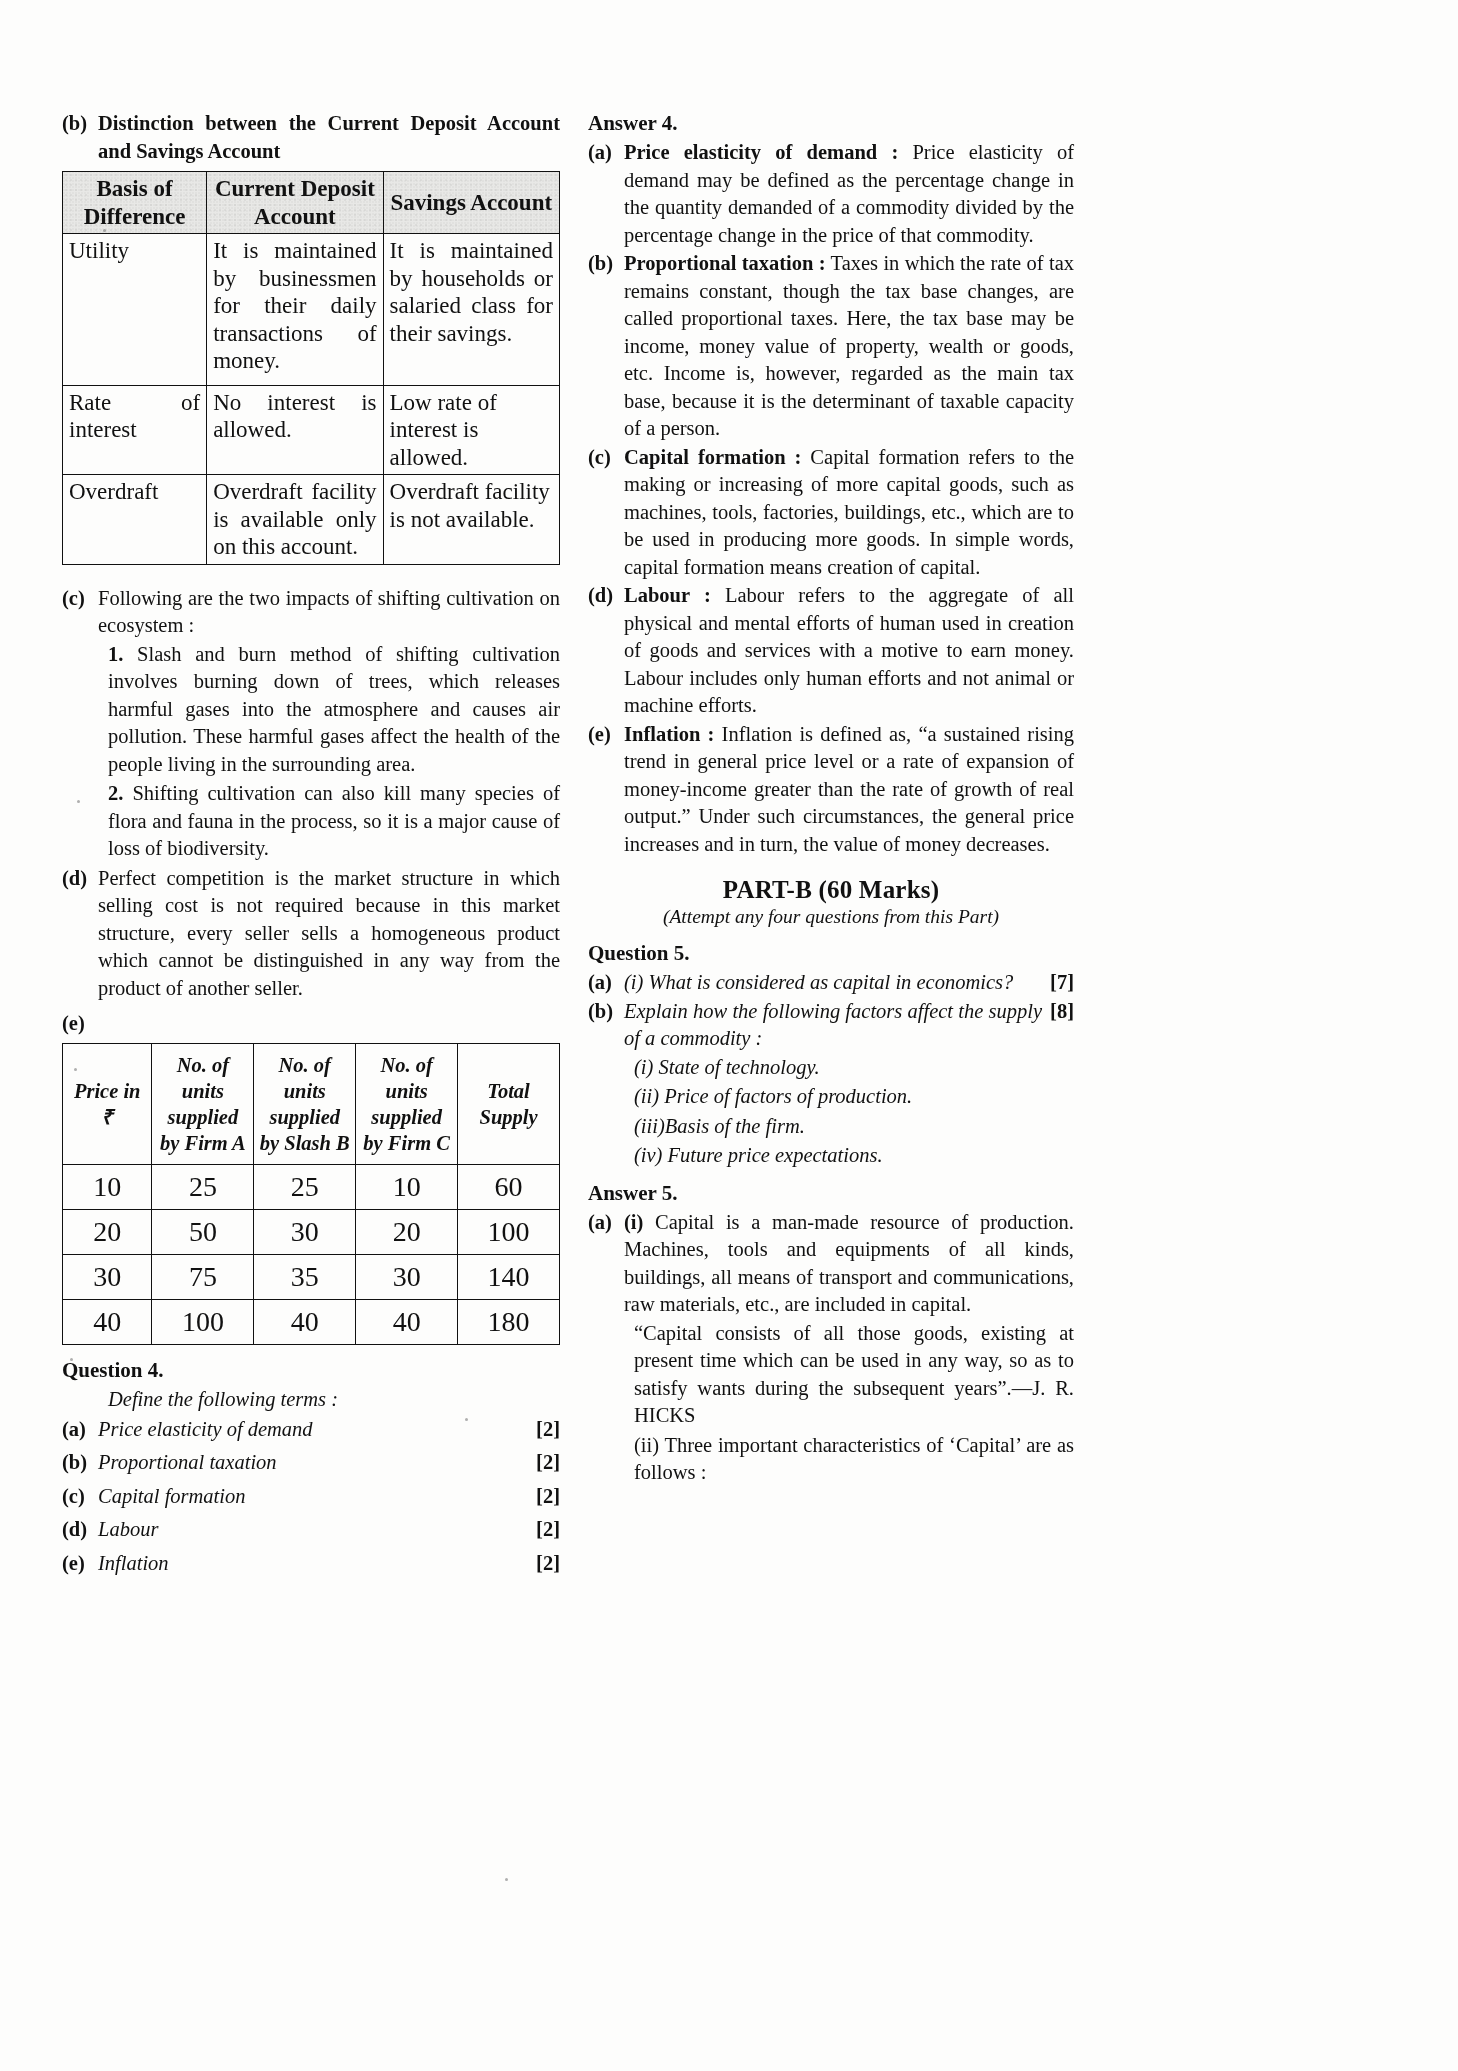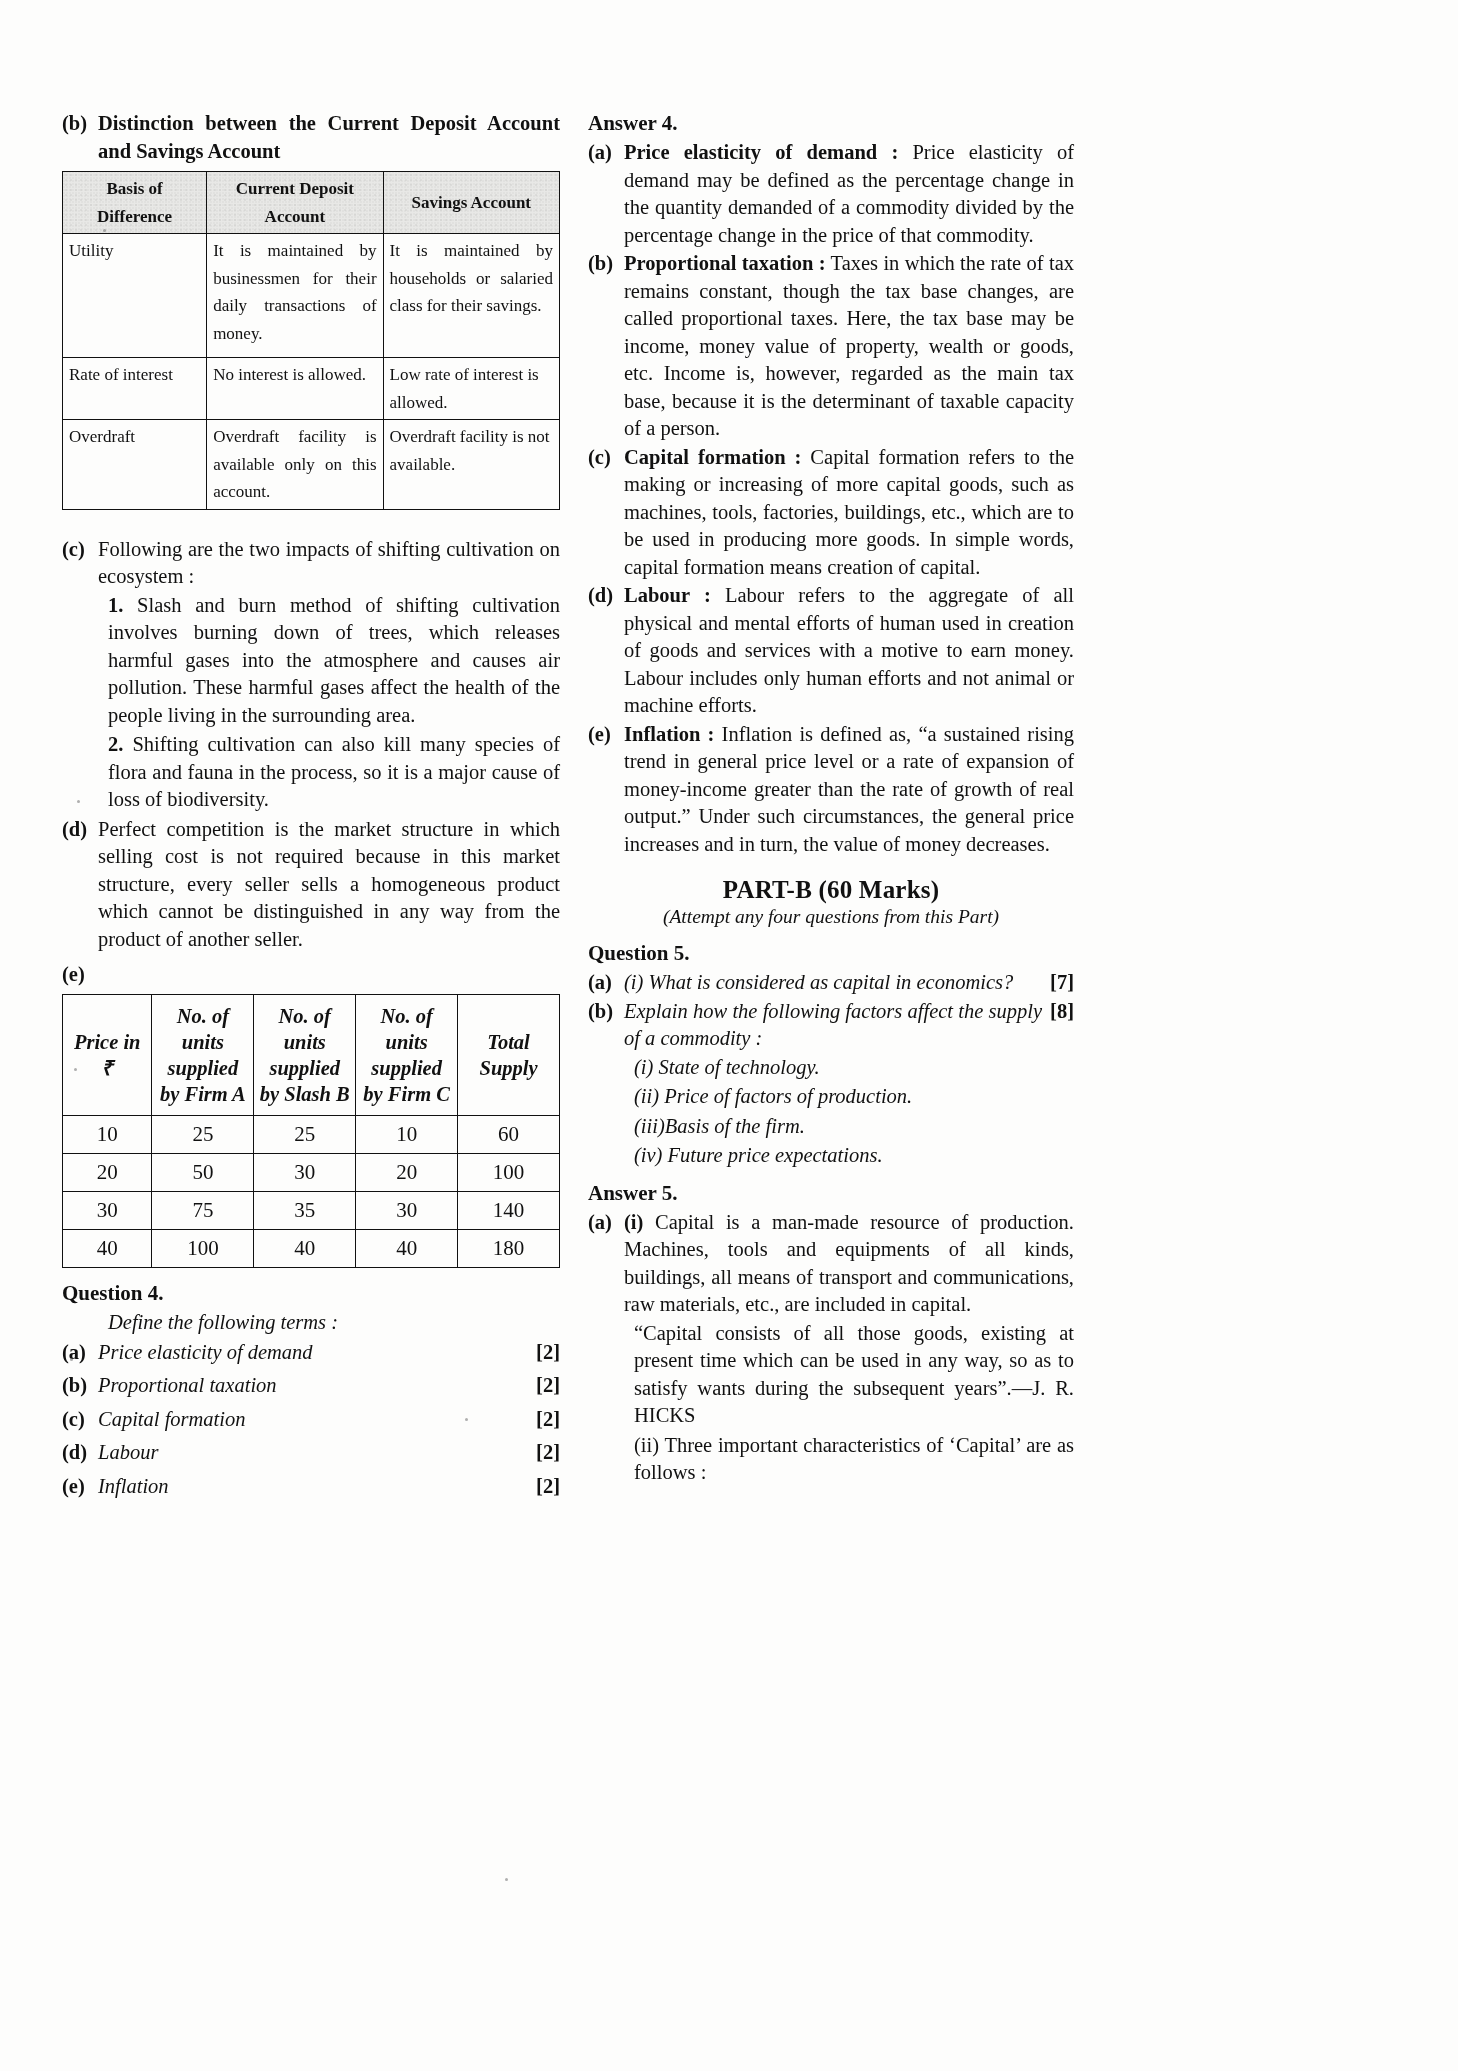--- a/index.html
+++ b/index.html
@@ -79,23 +79,23 @@
     font-style: normal;
     padding-left: 8px;
   }
   .q4list .item { margin-bottom: 6px; }
   .q4list .bd { font-style: italic; }
 
   
   table.doc {
     border-collapse: collapse;
     width: 100%;
-    font-size: 17px;
+    font-size: 23px;
     line-height: 27.5px;
-    margin: 6px 0 26px 0;
+    margin: 6px 0 20px 0;
     padding-left: 47px;
   }
   table.doc td, table.doc th {
     border: 1.6px solid #111;
     padding: 3px 6px;
     vertical-align: top;
     text-align: left;
     font-weight: normal;
   }
   table.doc thead th {
@@ -128,21 +128,21 @@
     padding: 4px 3px;
     font-weight: normal;
   }
   table.supply thead th {
     font-style: italic;
     font-weight: bold;
     vertical-align: middle;
     line-height: 26px;
     padding: 8px 4px;
   }
-  table.supply tbody td { padding: 6px 3px; font-size: 21px; }
+  table.supply tbody td { padding: 6px 3px; font-size: 28px; }
   table.supply .sc1 { width: 18%; }
   table.supply .sc2, table.supply .sc3, table.supply .sc4 { width: 20.5%; text-align: center; }
   table.supply .sc5 { width: 20.5%; }
 
   .label-e { font-weight: bold; font-size: 20.5px; margin-top: 10px; }
   .speck { position: absolute; background: #6f6f6f; border-radius: 50%; opacity: .55; }
 </style>
 </head>
 <body>
 

